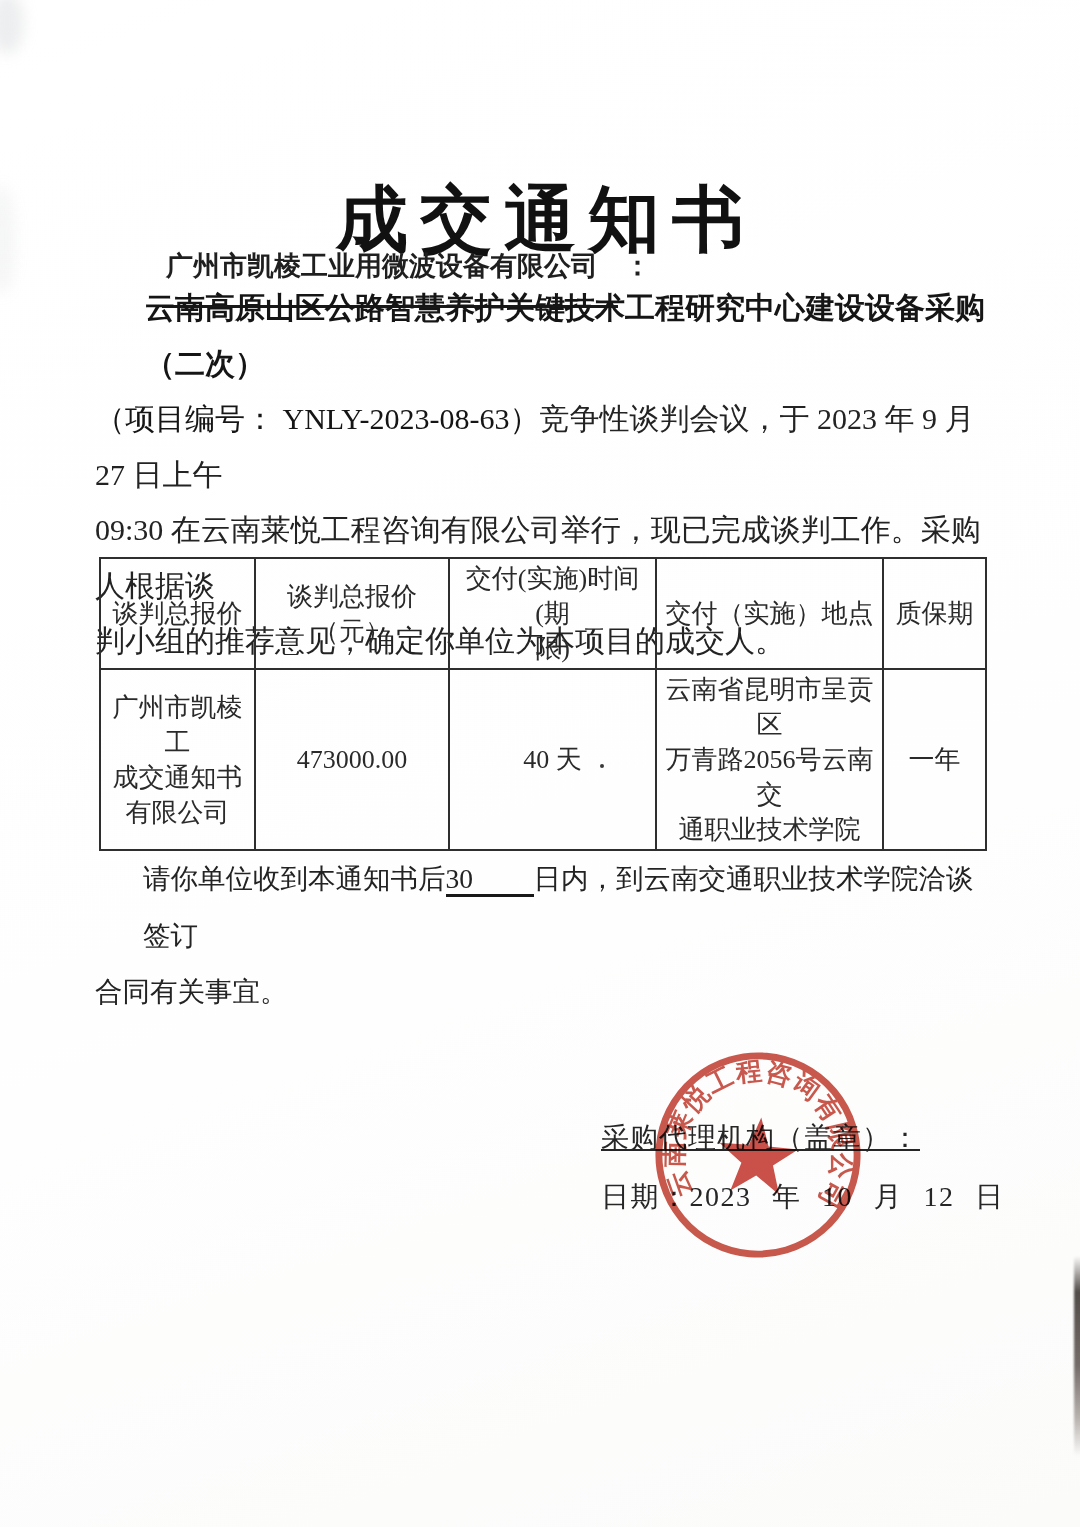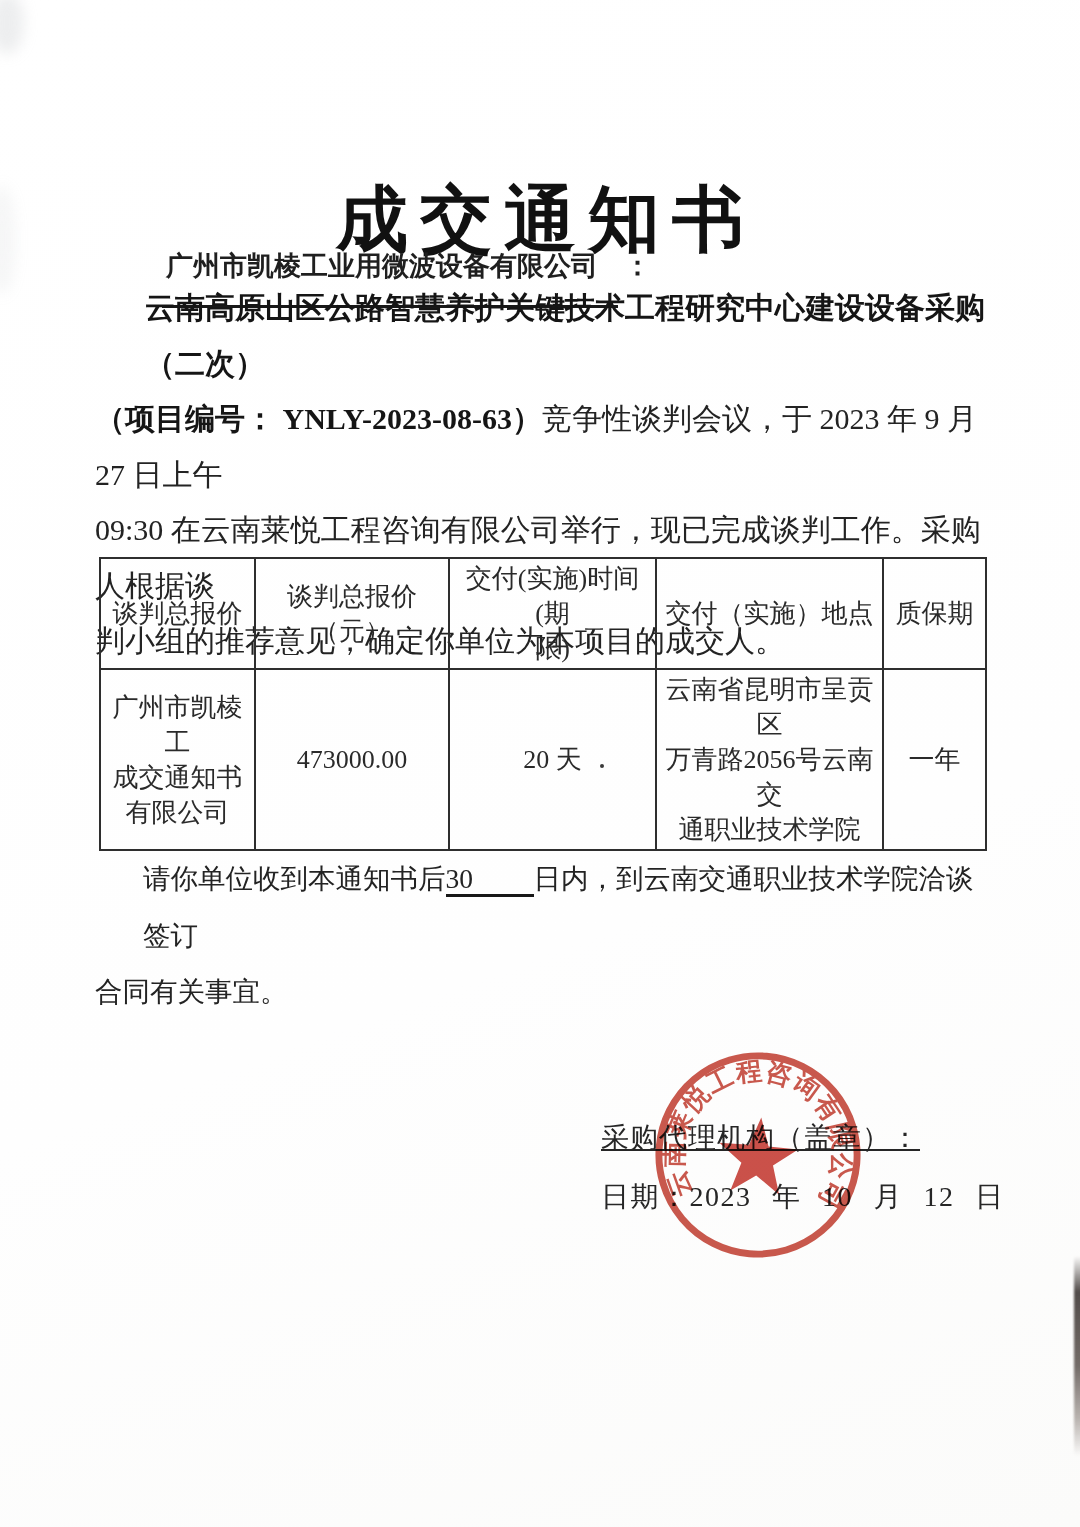--- a/index.html
+++ b/index.html
@@ -27,21 +27,21 @@
     border-bottom:3px solid #181818;
     padding:0 20px 21px 4px;
     display:inline-block;
   }
   .addressee .colon{margin-left:6px;}
   .body-para{
     position:absolute;top:280px;left:95px;width:894px;
     font-size:30px;line-height:55.5px;color:#232323;
   }
   .body-para .l1{font-weight:bold;padding-left:50px;color:#151515;}
-  .body-para .bold{font-weight:bold;color:#151515;text-align:right;}
+  .body-para .bold{font-weight:normal;color:#151515;text-align:right;}
   .award-table{
     position:absolute;top:557px;left:99px;
     border-collapse:collapse;table-layout:fixed;
     font-size:26px;color:#2a2a2a;
   }
   .award-table th,.award-table td{
     border:2.5px solid #2e2e2e;
     text-align:center;vertical-align:middle;
     font-weight:normal;
     white-space:pre-line;line-height:35px;
@@ -136,21 +136,21 @@
         <th>交付（实施）地点</th>
         <th>质保期</th>
       </tr>
     </thead>
     <tbody>
       <tr>
         <td>广州市凯棱工
 成交通知书
 有限公司</td>
         <td>473000.00</td>
-        <td>20 天</td>
+        <td>40 天</td>
         <td>云南省昆明市呈贡区
 万青路2056号云南交
 通职业技术学院</td>
         <td>一年</td>
       </tr>
     </tbody>
   </table>
 
   <div class="stray-dot"></div>
 

